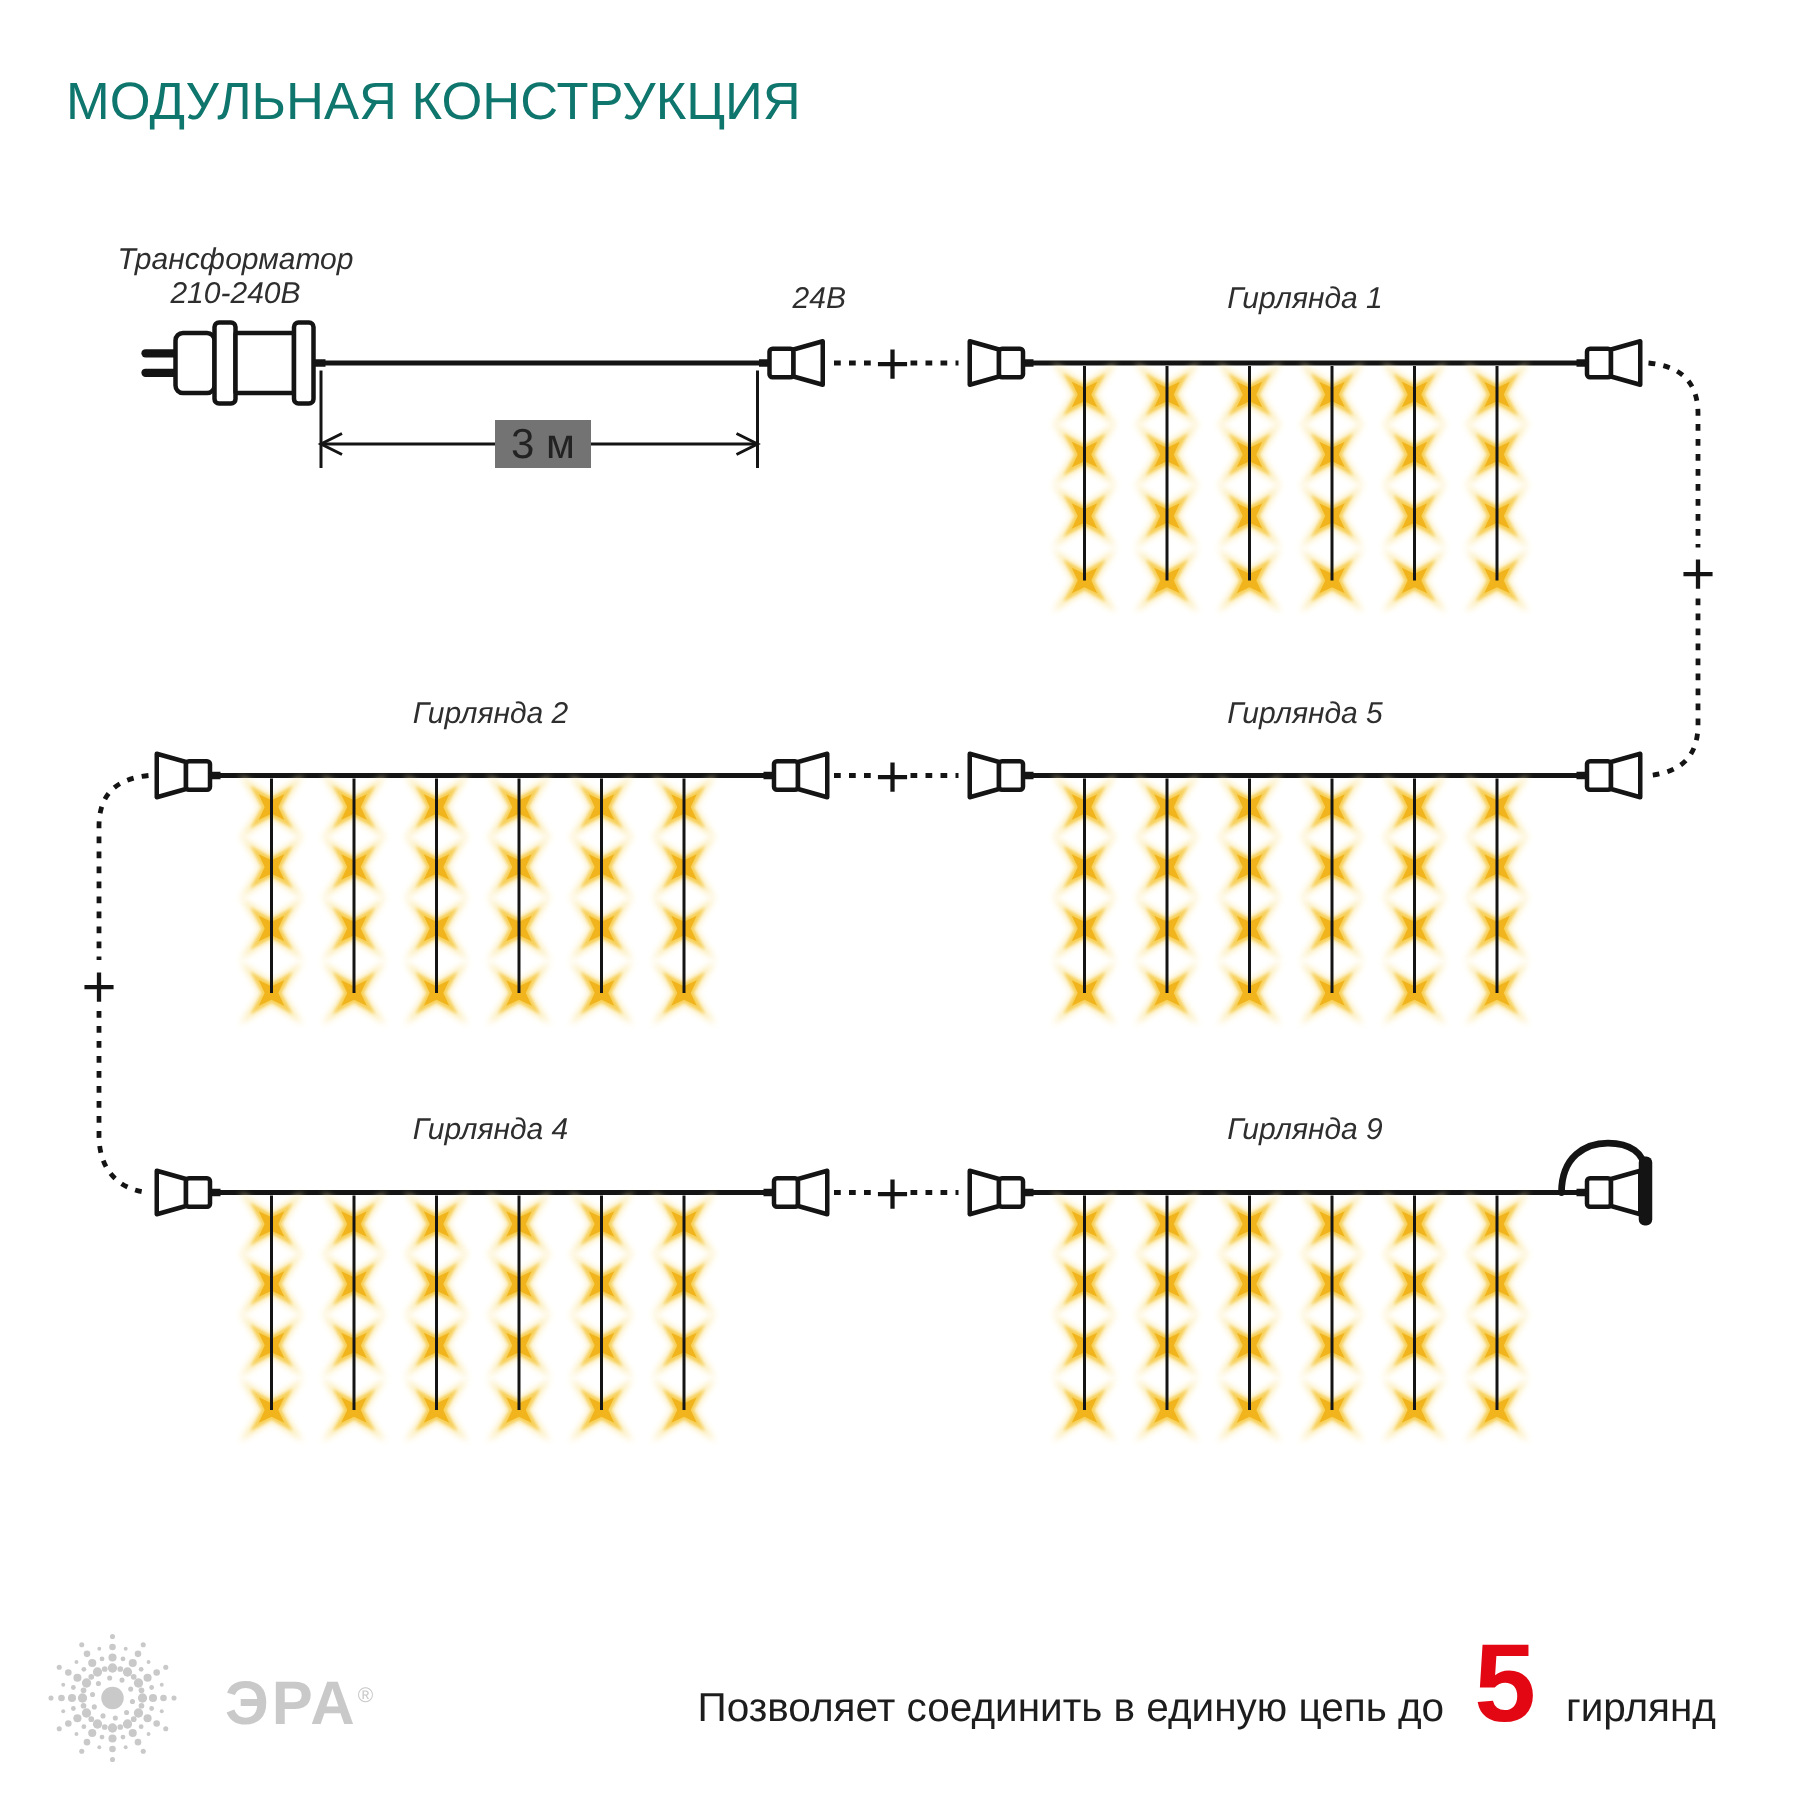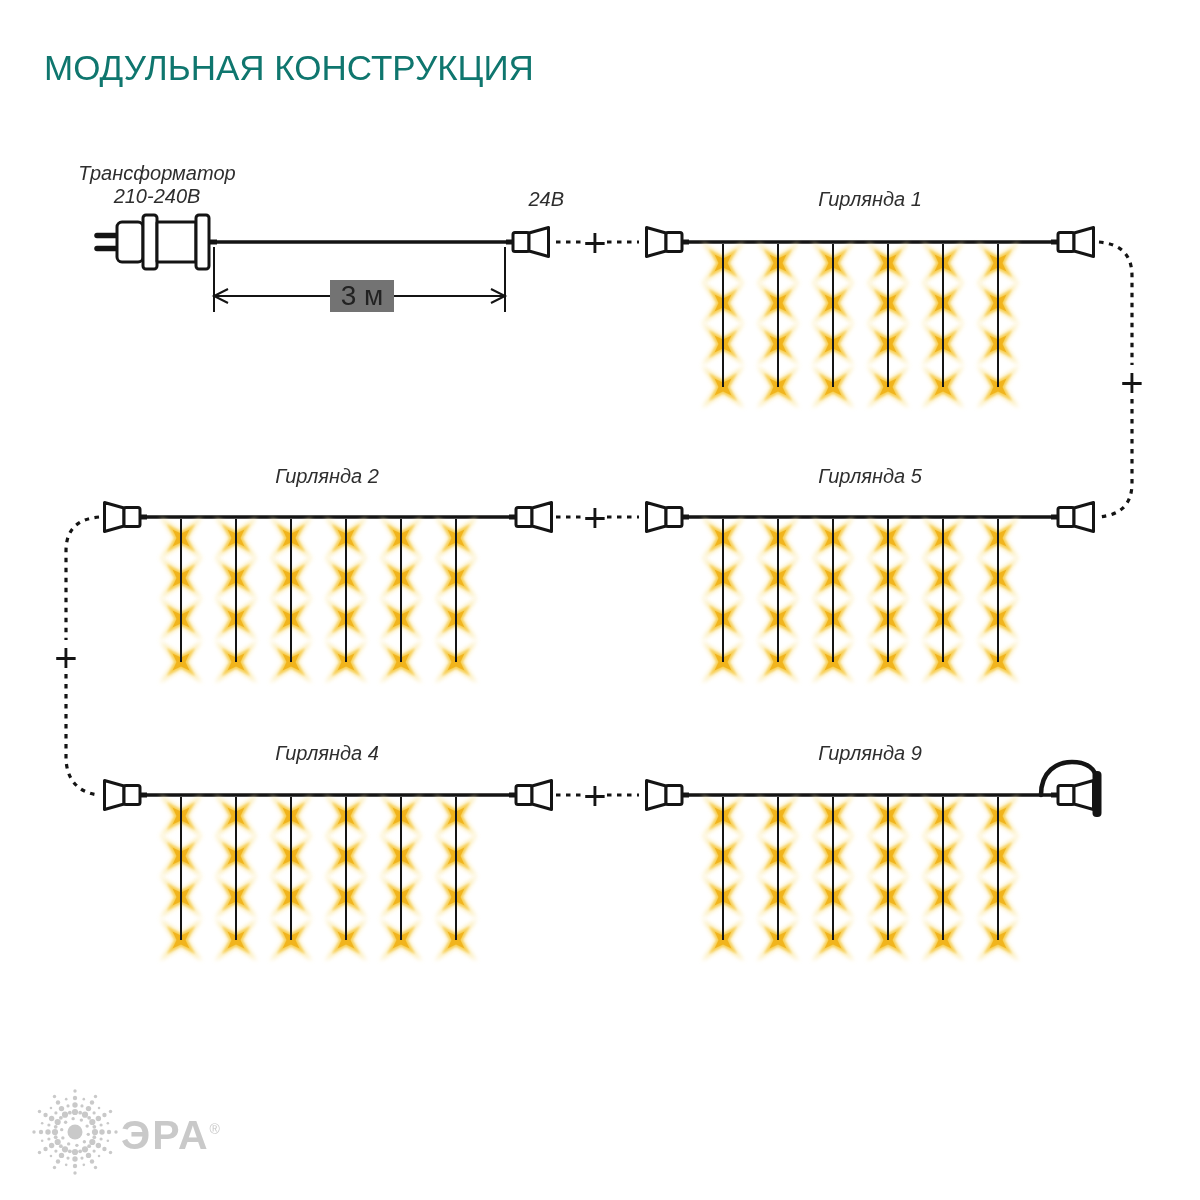--- a/index.html
+++ b/index.html
@@ -626,18 +626,23 @@
   <div class="abs lbl v24-label">24В</div>
 
   <div class="abs dim-label">3 м</div>
 
   <div class="abs lbl g-label g1">Гирлянда 1</div>
   <div class="abs lbl g-label g2">Гирлянда 5</div>
   <div class="abs lbl g-label g3">Гирлянда 2</div>
   <div class="abs lbl g-label g4">Гирлянда 4</div>
   <div class="abs lbl g-label g5">Гирлянда 9</div>
 
-
-  <div class="abs brand-text" style="color: rgb(201, 201, 201);">
+  <div class="abs footer">
+    <span>Позволяет соединить в единую цепь до</span>
+    <span class="big-num" id="big-num" style="color: rgb(227, 6, 19);">5</span>
+    <span>гирлянд</span>
+  </div>
+
+  <div class="abs brand-text" style="color: rgb(201, 201, 201); margin-left: 29px;">
     <span>ЭРА</span><sup>®</sup>
   </div>
 
 </div>
 
 </body></html>

